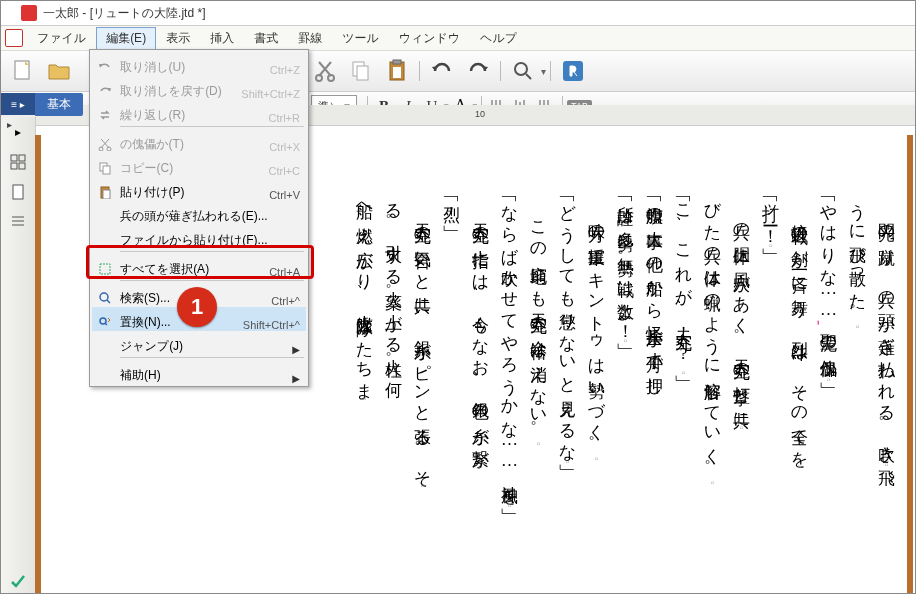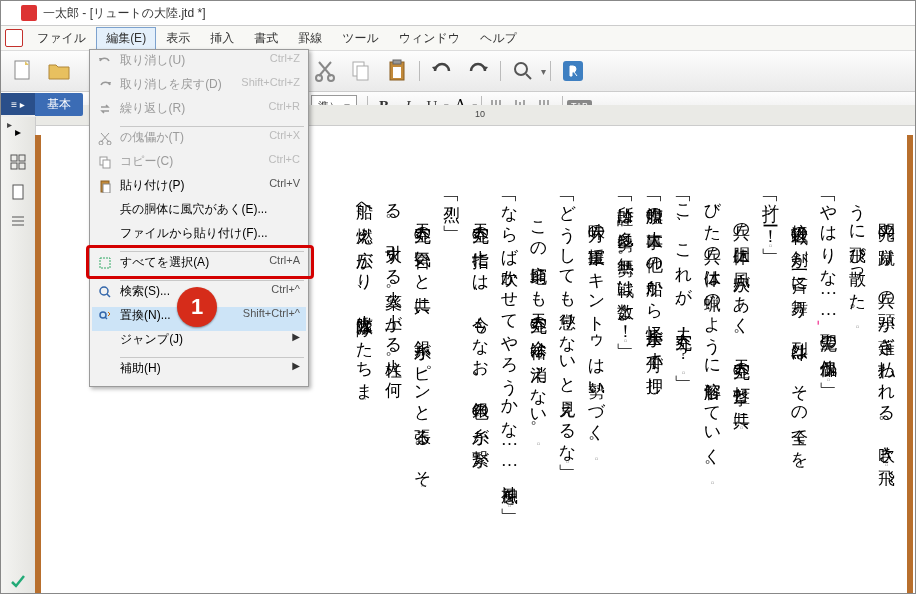--- a/index.html
+++ b/index.html
@@ -24,21 +24,21 @@
 .ruler-h .mark{position:absolute;top:4px;color:#444}
 .doc-area{position:absolute;left:34px;top:134px;right:0;bottom:0;background:#fff;overflow:hidden}
 .doc-area .rail{position:absolute;top:0;bottom:0;width:6px;background:#b86f2d}
 .doc-area .rail.left{left:0}
 .doc-area .rail.right{right:2px}
 .columns{position:absolute;left:20px;right:20px;top:56px;bottom:0;display:flex;flex-direction:row-reverse;gap:12px;justify-content:flex-start}
 .col{writing-mode:vertical-rl;text-orientation:upright;font-family:"MS Mincho","Hiragino Mincho",serif;font-size:17px;line-height:1;letter-spacing:2px;color:#000;white-space:nowrap}
 .col .em{text-decoration:underline;text-decoration-color:#e07}
 .col .sq{font-size:10px;color:#999;letter-spacing:0}
 .dropdown{position:absolute;left:88px;top:48px;width:214px;background:#f2f2f2;border:1px solid #9b9b9b;box-shadow:2px 2px 4px rgba(0,0,0,.3);z-index:20;padding:2px}
-.dropdown .dm{display:flex;align-items:flex-start;height:24px;padding:0 6px 0 28px;position:relative;color:#000}
+.dropdown .dm{display:flex;align-items:flex-end;height:24px;padding:0 6px 0 28px;position:relative;color:#000}
 .dropdown .dm.disabled{color:#9b9b9b}
 .dropdown .dm .ico{position:absolute;left:4px;width:18px;height:18px;display:flex;align-items:center;justify-content:center}
 .dropdown .dm .lbl{flex:1}
 .dropdown .dm .sc{color:#555;font-size:11px}
 .dropdown .dm.disabled .sc{color:#bbb}
 .dropdown .dm .arrow{font-size:10px;color:#333}
 .dropdown .sep{height:1px;background:#c8c8c8;margin:2px 2px 2px 28px}
 .dropdown .dm.hl{background:#cde4f7}
 .redbox{position:absolute;left:85px;top:244px;width:222px;height:28px;border:3px solid #d40000;border-radius:4px;z-index:25;pointer-events:none}
 .callout{position:absolute;left:176px;top:286px;width:40px;height:40px;background:#d62c1a;border-radius:50%;display:flex;align-items:center;justify-content:center;color:#fff;font-size:22px;font-weight:bold;z-index:26;box-shadow:0 1px 2px rgba(0,0,0,.4)}
@@ -288,21 +288,21 @@
           <svg width="14" height="14">
             <rect x="3" y="2" width="8" height="11" fill="#c28a3a" stroke="#8a5f22"></rect>
             <rect x="5" y="5" width="7" height="9" fill="#fff" stroke="#888"></rect>
           </svg>
         </span>
         <span class="lbl">貼り付け(P)</span>
         <span class="sc">Ctrl+V</span>
       </div>
       <div class="dm">
         <span class="ico"></span>
-        <span class="lbl">兵の胴体に風穴があく(E)...</span>
+        <span class="lbl">兵の頭が薙ぎ払われる(E)...</span>
       </div>
       <div class="dm">
         <span class="ico"></span>
         <span class="lbl">ファイルから貼り付け(F)...</span>
       </div>
       <div class="sep"></div>
       <div class="dm">
         <span class="ico">
           <svg width="14" height="14">
             <rect x="2" y="2" width="10" height="10" fill="none" stroke="#3a6" stroke-dasharray="2 1"></rect>

